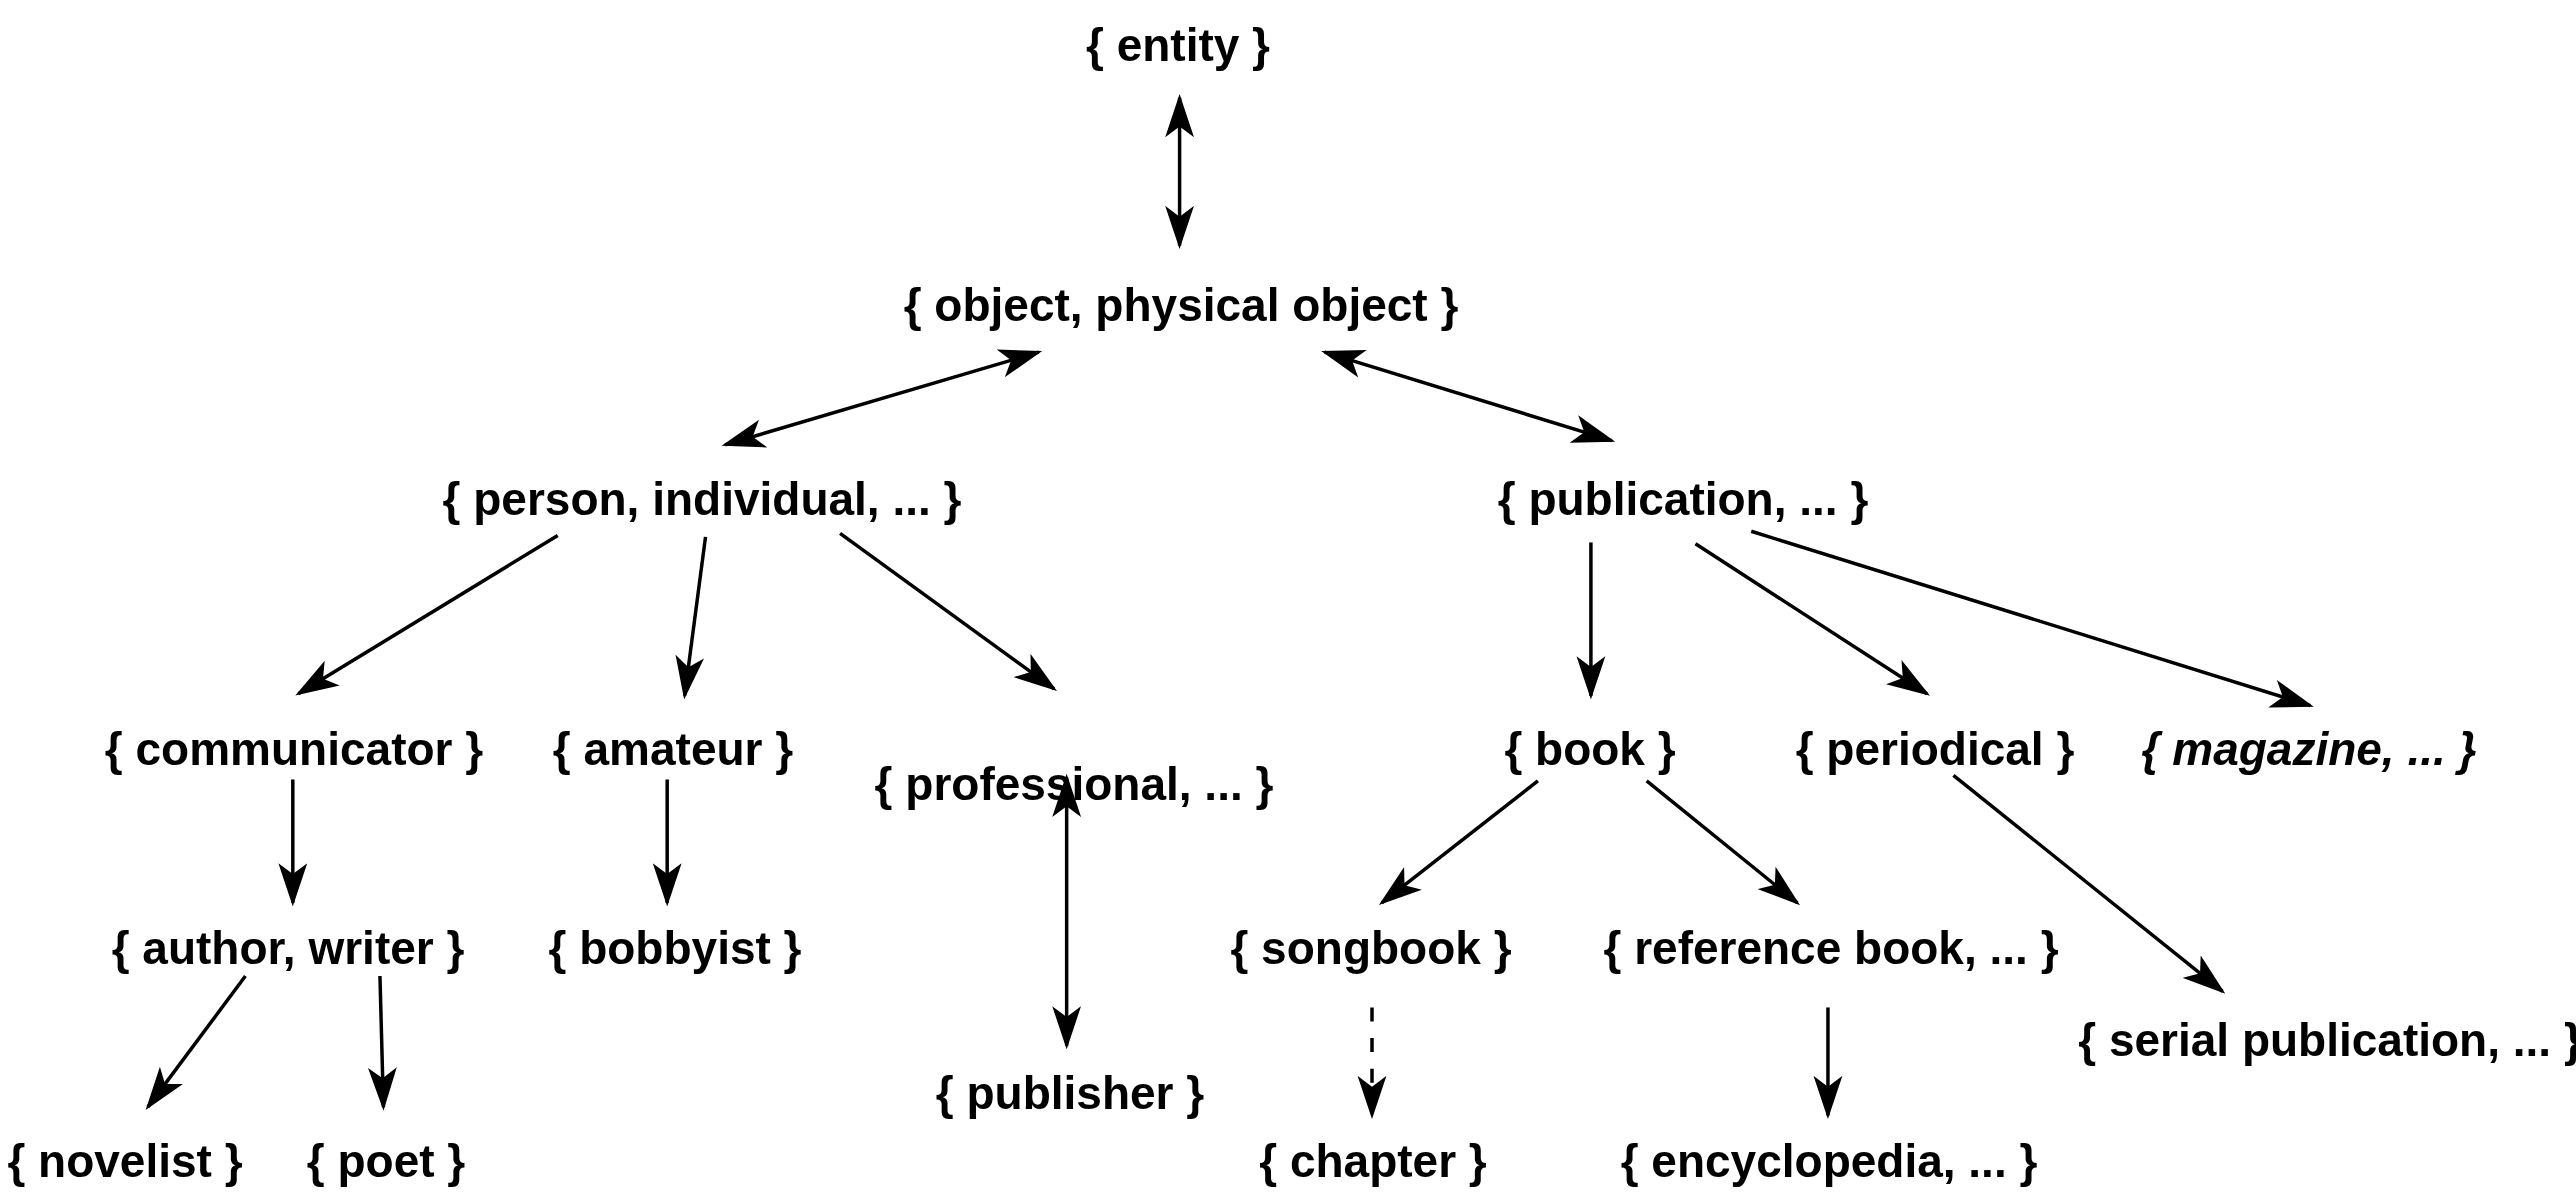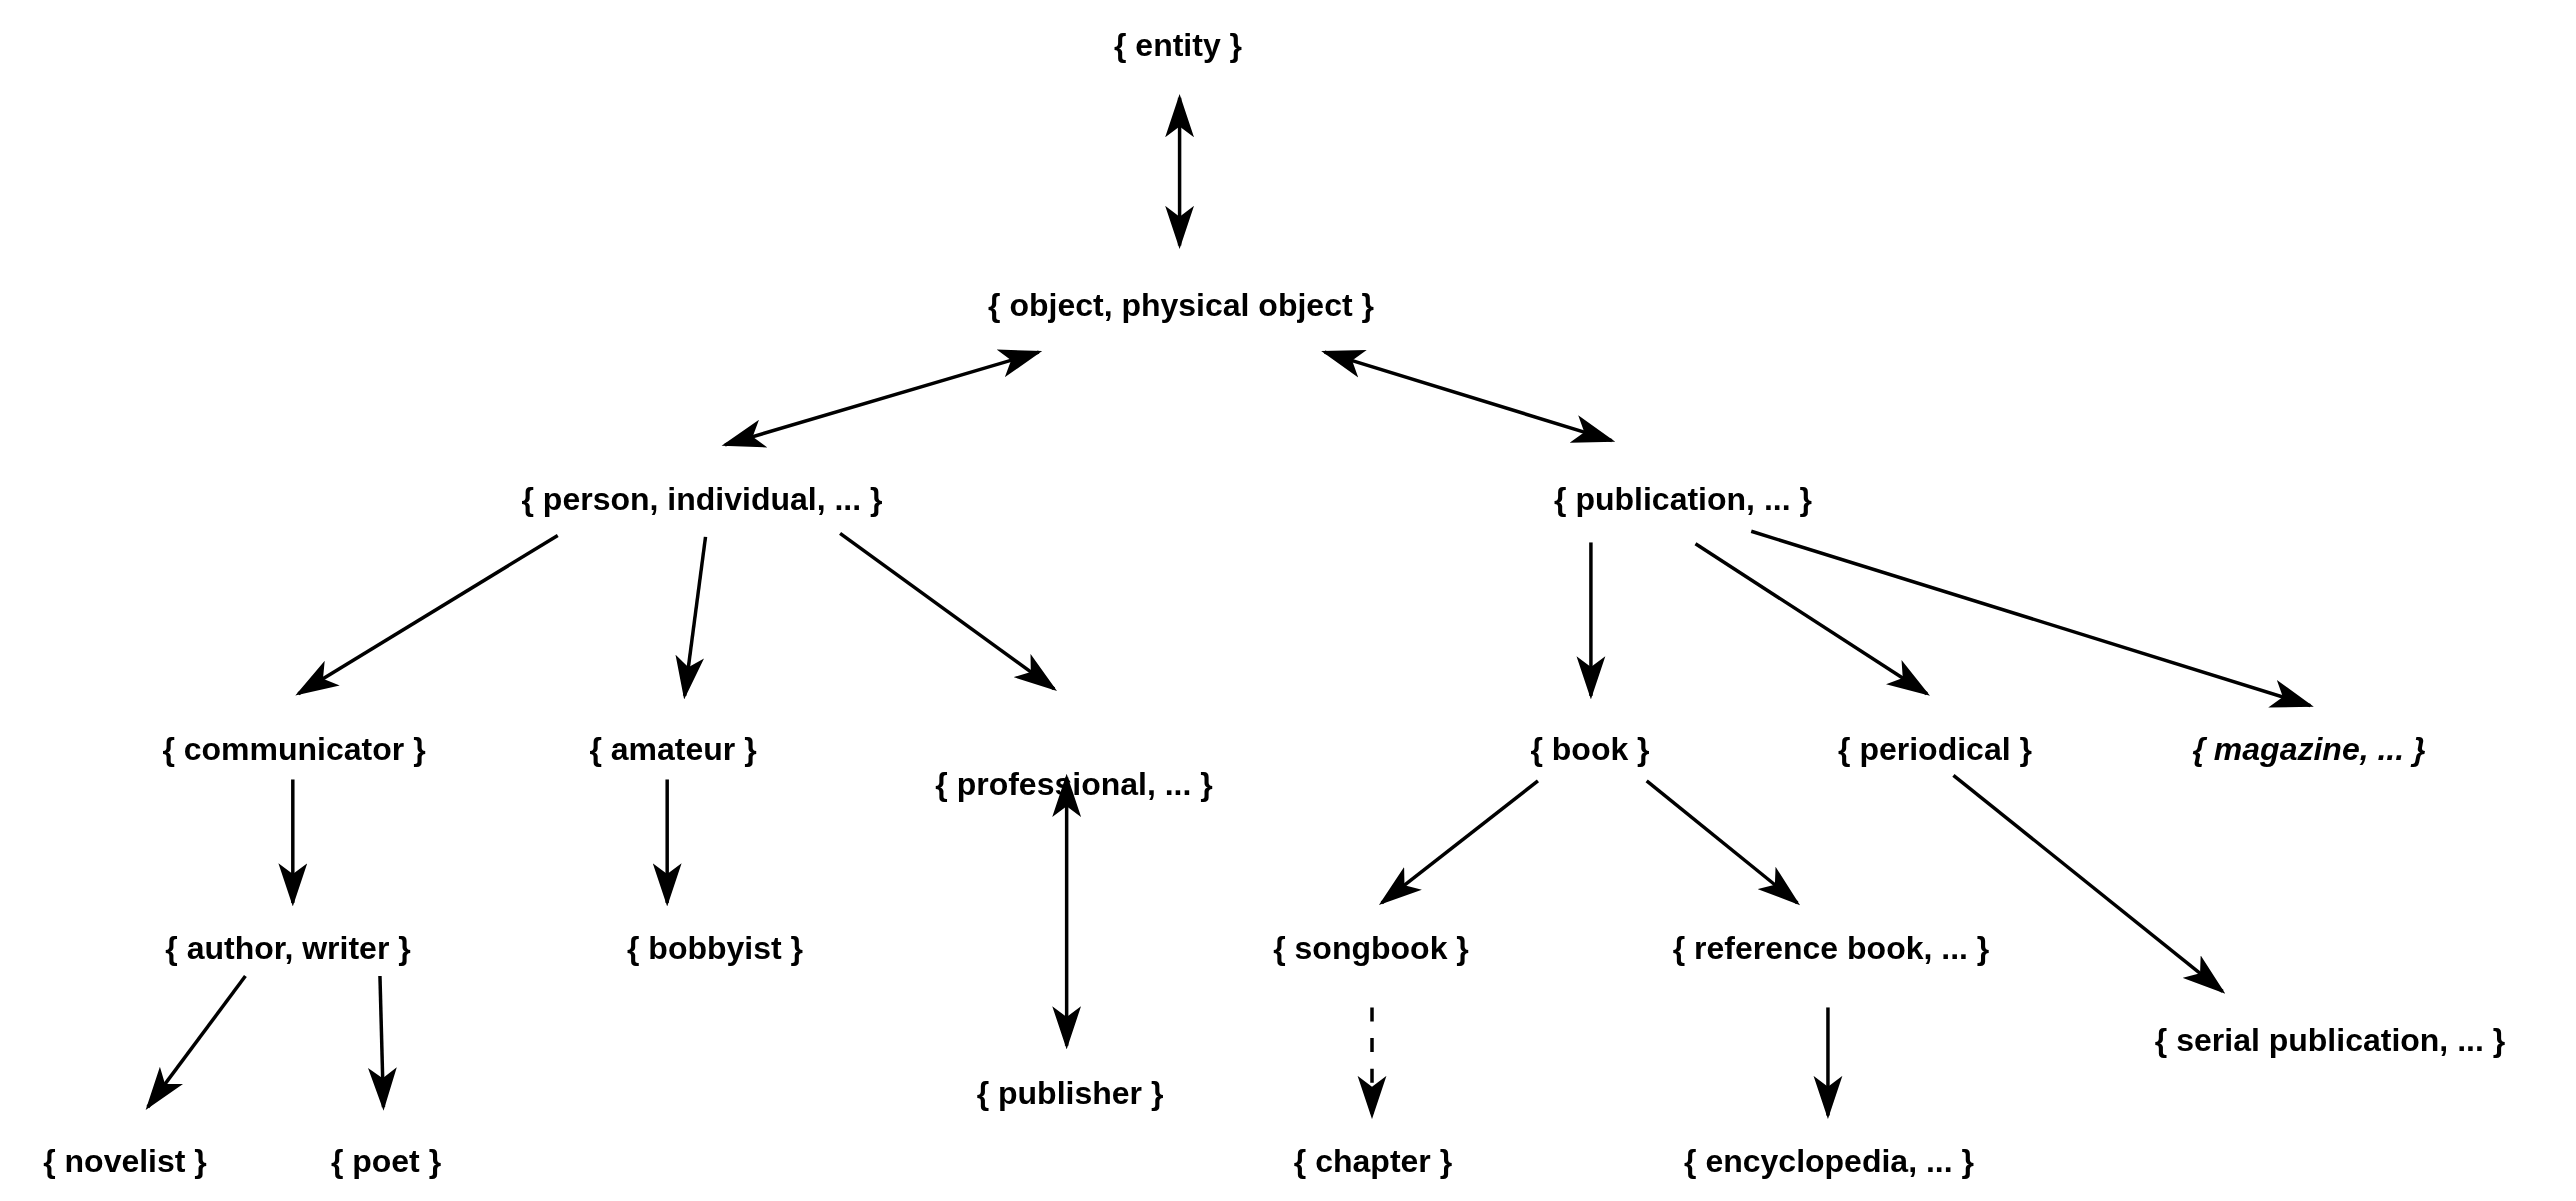--- a/index.html
+++ b/index.html
@@ -20,21 +20,21 @@
     left: 0;
     top: 0;
     width: 100%;
     height: 100%;
   }
   .node {
     position: absolute;
     transform: translate(-50%, -50%);
     font-family: "Liberation Sans", sans-serif;
     font-weight: bold;
-    font-size: 32px;
+    font-size: 46px;
     line-height: 1;
     color: #000000;
     white-space: nowrap;
     user-select: none;
   }
 </style>
 </head>
 <body>
 
 <div class="canvas">
@@ -74,21 +74,21 @@
       <div class="node" style="left: 1181px; top: 305px;">{ object, physical object }</div>
       <div class="node" style="left: 702px; top: 499px;">{ person, individual, ... }</div>
       <div class="node" style="left: 1683px; top: 499px;">{ publication, ... }</div>
       <div class="node" style="left: 286px; top: 749px; margin-left: 8px;">{ communicator }</div>
       <div class="node" style="left: 673px; top: 749px;">{ amateur }</div>
       <div class="node" style="left: 1074px; top: 784px;">{ professional, ... }</div>
       <div class="node" style="left: 1590px; top: 749px;">{ book }</div>
       <div class="node" style="left: 1935px; top: 749px;">{ periodical }</div>
       <div class="node" style="left: 2309px; top: 749px; font-style: italic;">{ magazine, ... }</div>
       <div class="node" style="left: 288px; top: 948px;">{ author, writer }</div>
-      <div class="node" style="left: 675px; top: 948px; margin-left: 40px;">{ bobbyist }</div>
+      <div class="node" style="left: 675px; top: 948px;">{ bobbyist }</div>
       <div class="node" style="left: 1371px; top: 948px;">{ songbook }</div>
       <div class="node" style="left: 1831px; top: 948px;">{ reference book, ... }</div>
       <div class="node" style="left: 1070px; top: 1093px;">{ publisher }</div>
       <div class="node" style="left: 2330px; top: 1040px;">{ serial publication, ... }</div>
       <div class="node" style="left: 125px; top: 1161px;">{ novelist }</div>
       <div class="node" style="left: 386px; top: 1161px;">{ poet }</div>
       <div class="node" style="left: 1373px; top: 1161px;">{ chapter }</div>
       <div class="node" style="left: 1829px; top: 1161px;">{ encyclopedia, ... }</div>
     </div>
 </div>

